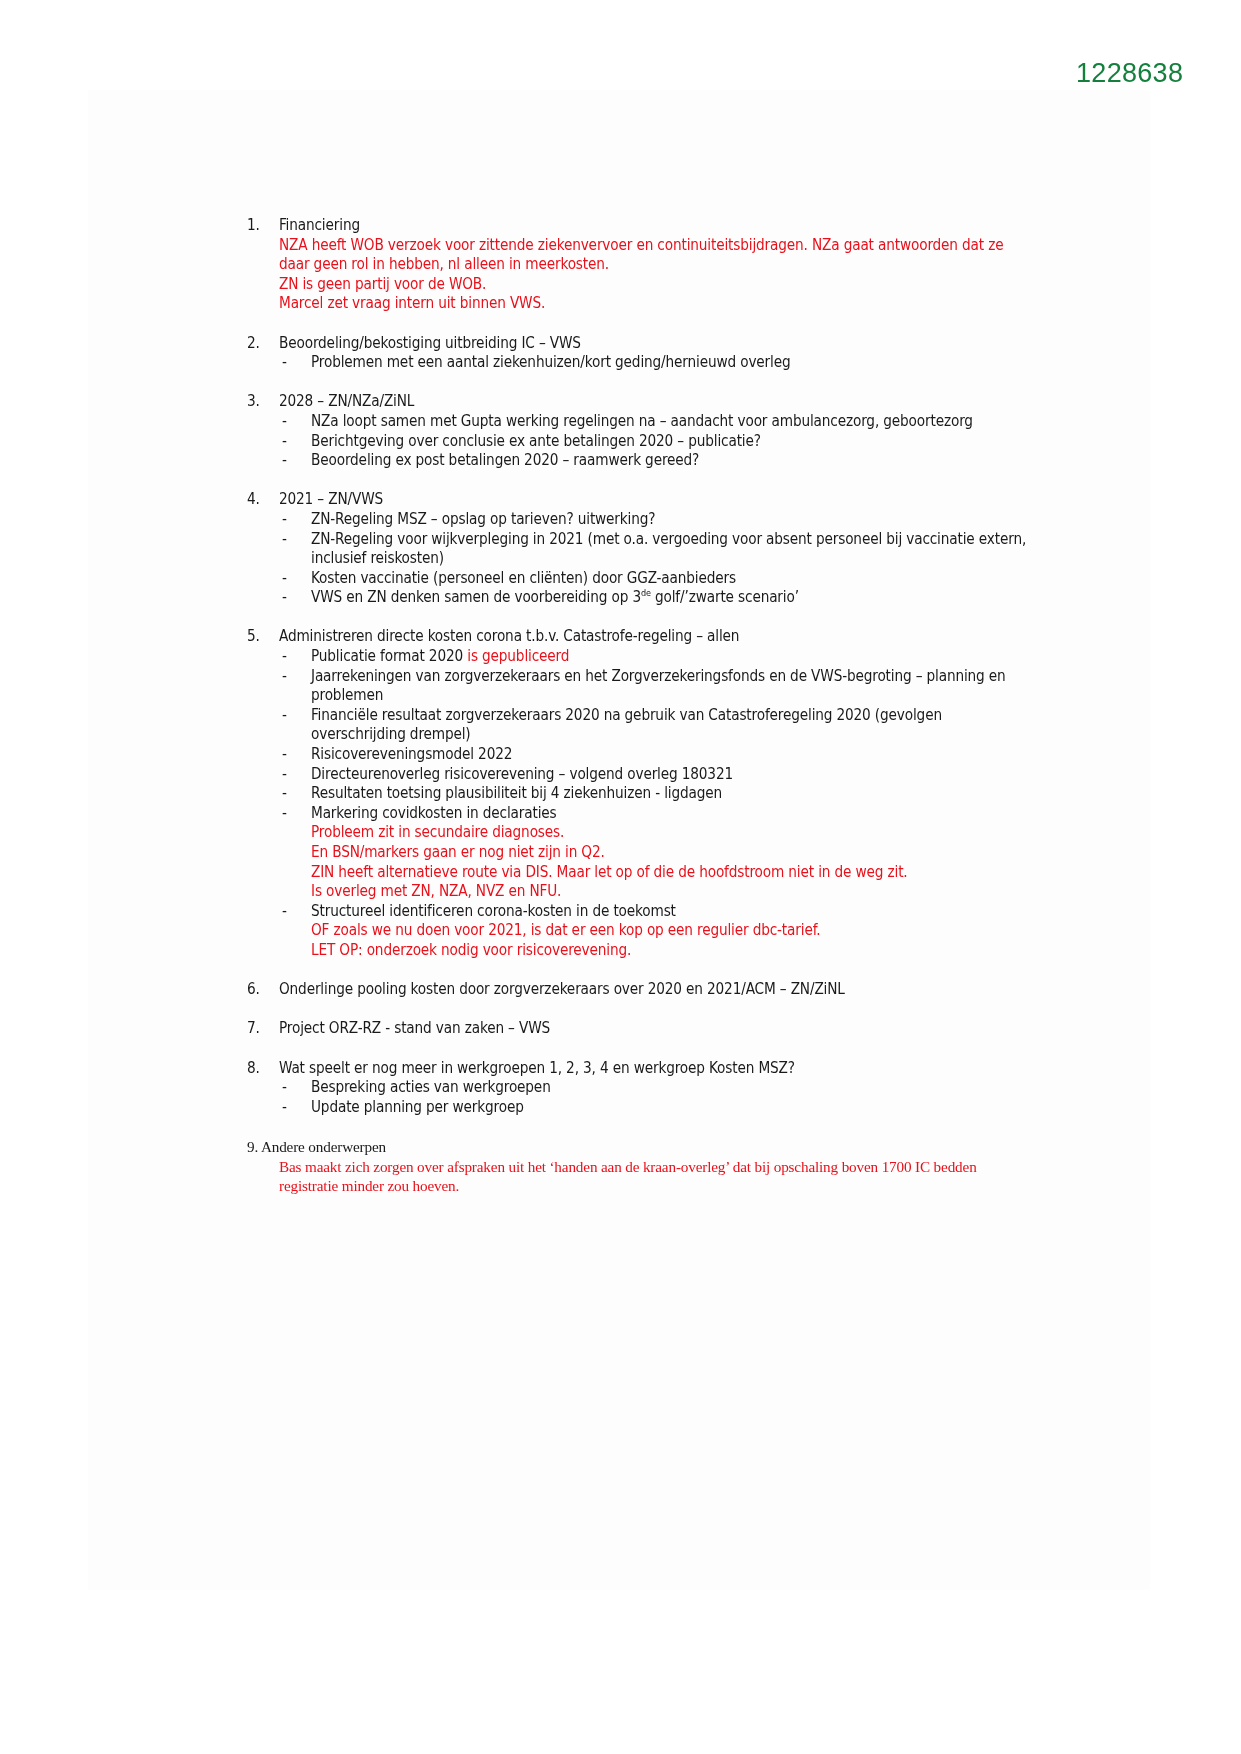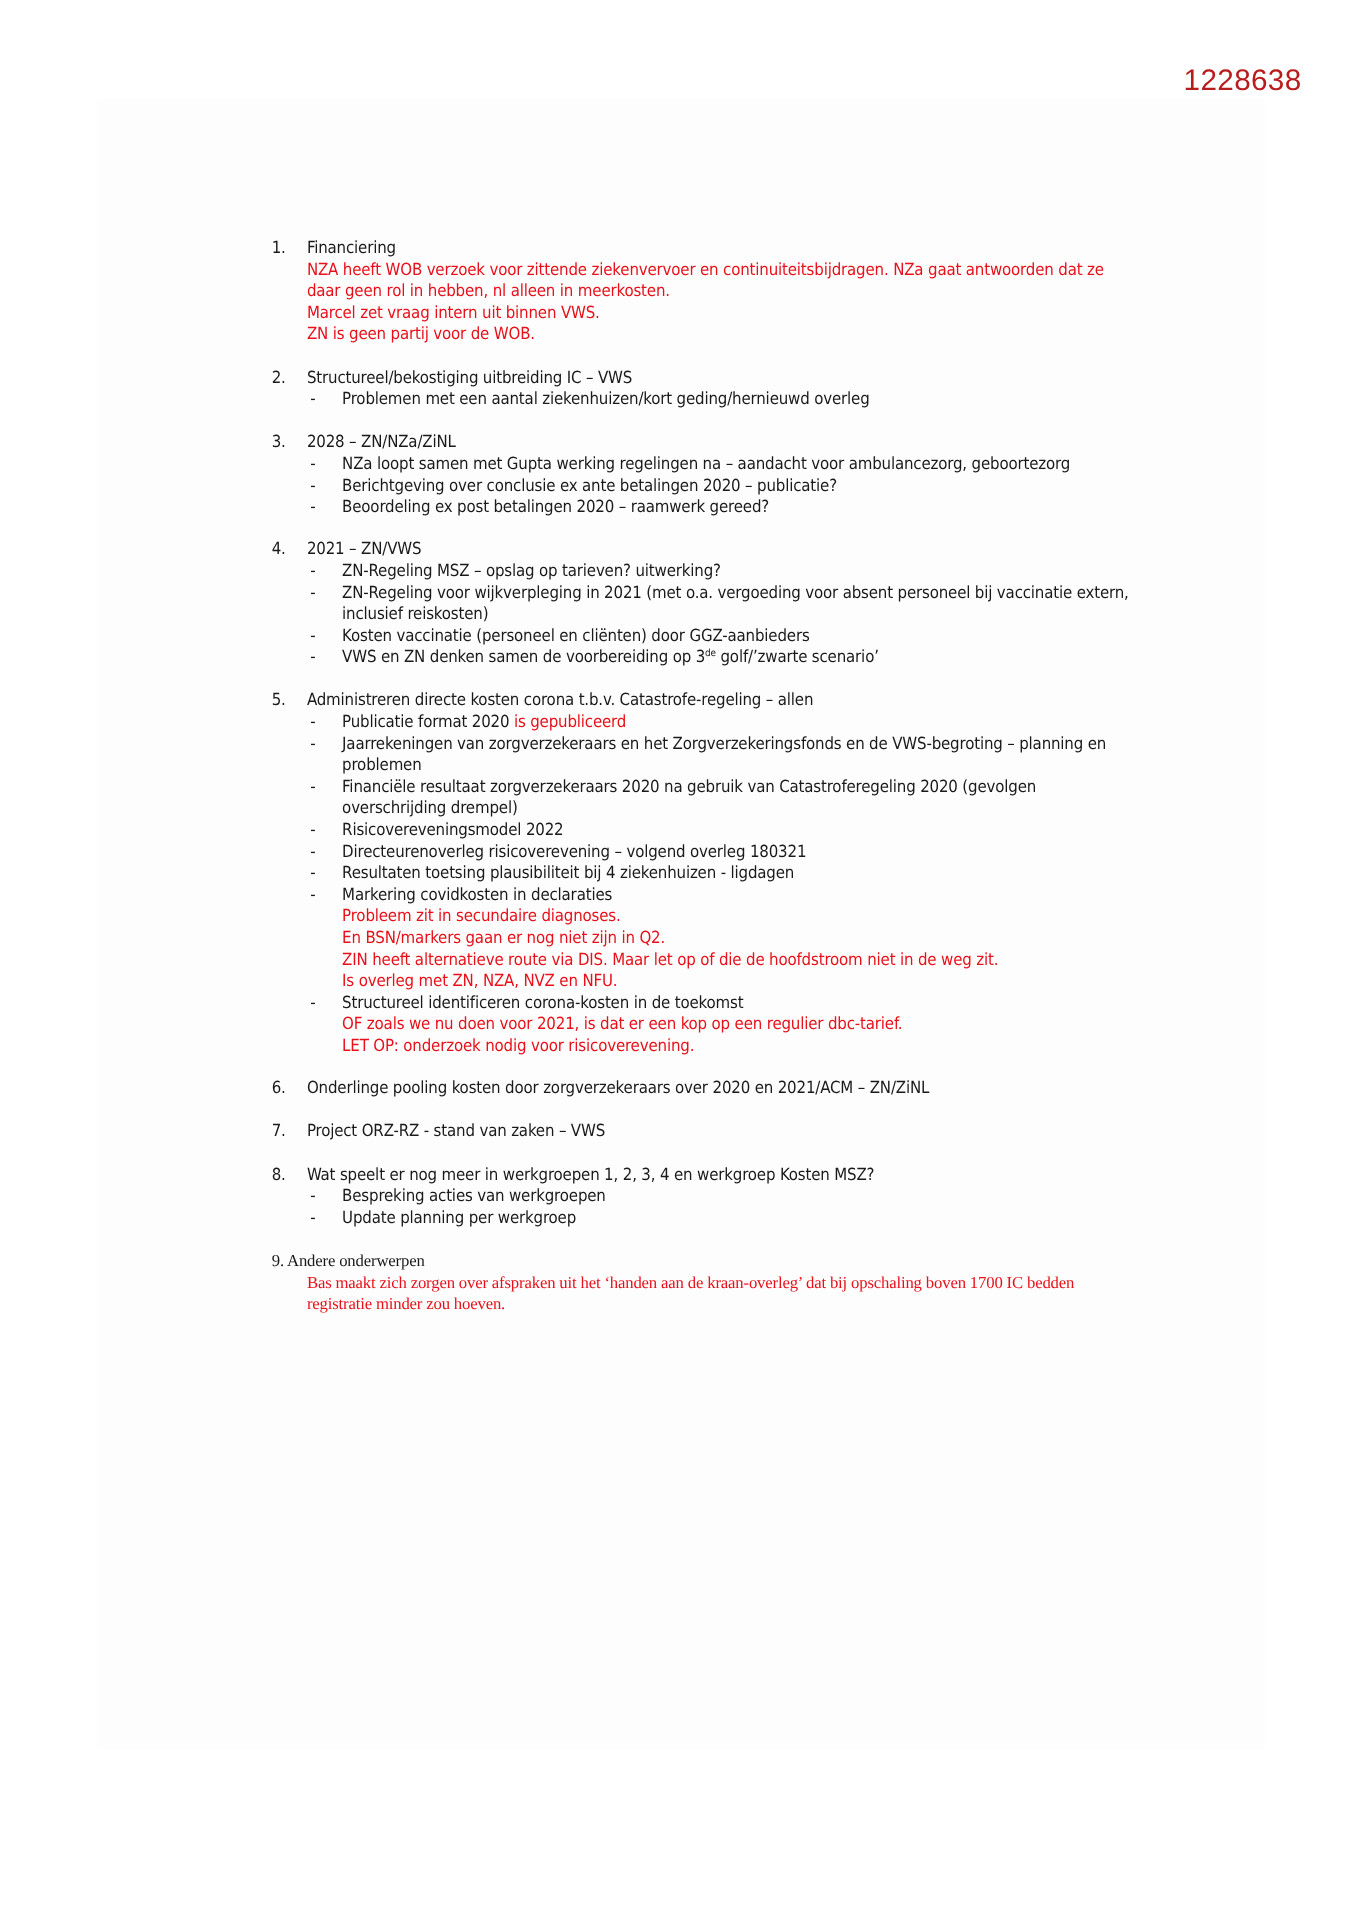--- a/index.html
+++ b/index.html
@@ -1,19 +1,19 @@
 <!DOCTYPE html>
 <html><head>
 <meta charset="utf-8">
 <style>
   html, body { margin: 0; padding: 0; background: #ffffff; }
   body { width: 1241px; height: 1754px; position: relative; overflow: hidden;
          font-family: "DejaVu Sans", "Liberation Sans", sans-serif; }
   .docnum { position: absolute; top: 58px; left: 1076px; font-family: "Liberation Sans", sans-serif;
-            font-size: 27px; color: #b91c1c; letter-spacing: 0.3px; }
+            font-size: 27px; color: #15803d; letter-spacing: 0.3px; }
   .sheet { position: absolute; left: 88px; top: 90px; width: 1062px; height: 1500px; background: #fdfdfd; }
   .content { position: absolute; left: 247px; top: 216px; width: 790px;
              font-family: "DejaVu Sans Condensed", "DejaVu Sans", sans-serif;
              font-size: 15.2px; line-height: 19.6px; color: #1a1a1a; letter-spacing: -0.15px; }
   .item { position: relative; padding-left: 32px; margin-bottom: 19.6px; }
   .item.tight-num { padding-left: 22px; font-family: Liberation Serif, serif; }
   .num { position: absolute; left: 0; top: 0; }
   .red { color: #e8101a; }
   .sub { position: relative; padding-left: 32px; }
   .sub .dash { position: absolute; left: 3px; top: 0; }
@@ -25,27 +25,27 @@
 
 <div class="docnum">1228638</div>
 <div class="sheet"></div>
 
 <div class="content">
 
   <div class="item">
     <span class="num">1.</span>
     <div>Financiering</div>
     <span class="note red">NZA heeft WOB verzoek voor zittende ziekenvervoer en continuiteitsbijdragen. NZa gaat antwoorden dat ze daar geen rol in hebben, nl alleen in meerkosten.</span>
+    <span class="note red">ZN is geen partij voor de WOB.</span>
     <span class="note red">Marcel zet vraag intern uit binnen VWS.</span>
-    <span class="note red">ZN is geen partij voor de WOB.</span>
   </div>
 
   <div class="item">
     <span class="num">2.</span>
-    <div>Structureel/bekostiging uitbreiding IC – VWS</div>
+    <div>Beoordeling/bekostiging uitbreiding IC – VWS</div>
     <div class="sub">
       <span class="dash">-</span>
       <span>Problemen met een aantal ziekenhuizen/kort geding/hernieuwd overleg</span>
     </div>
   </div>
 
   <div class="item">
     <span class="num">3.</span>
     <div>2028 – ZN/NZa/ZiNL</div>
     <div class="sub">

